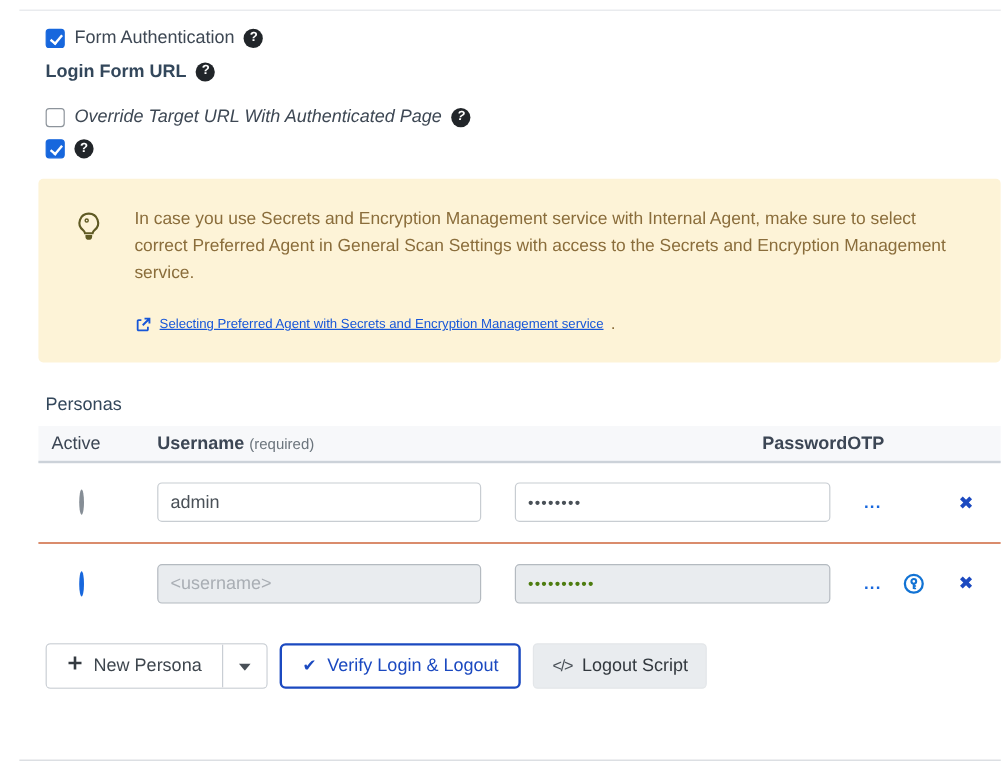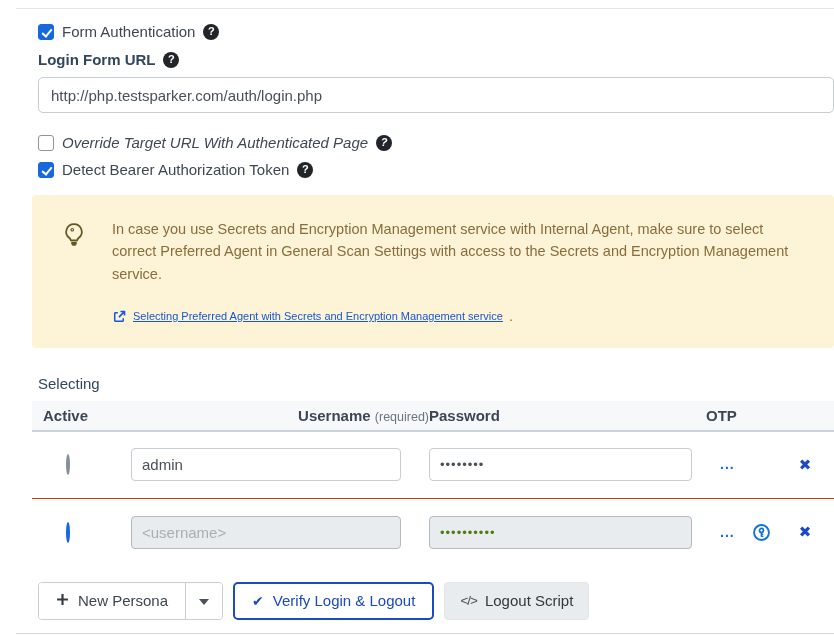--- a/index.html
+++ b/index.html
@@ -75,24 +75,24 @@
   .info-suffix { color:var(--info_text); }
 
   
   .personas-title { margin:27px 0 0 6px; color:var(--label); }
   .ptable { margin-top:9px; width:802px; }
   .pgrid { display:grid; grid-template-columns:99px 298px 277px 70px 1fr; align-items:center; }
   .phead {
     background:#f7f8fa; height:31px; border-bottom:2px solid #ccd2d9;
     color:#3c4654;
   }
-  .phead .h-active { padding-left:11px; font-weight:bold; }
-  .phead .h-user  { font-weight:bold;text-align:right; }
+  .phead .h-active { padding-left:11px; font-weight:normal; }
+  .phead .h-user  { font-weight:bold; }
   .h-user .req { font-weight:normal; font-size:12.5px; color:#6c757d; }
-  .phead .h-pass { font-weight:bold; }
+  .phead .h-pass { font-weight:bold;text-align:right; }
   .phead .h-otp  { font-weight:bold; }
   .prow { height:67px; }
   .prow.sep { border-bottom:1px solid #c2410c; }
   .radio {
     width:17px; height:17px; border-radius:50%; margin-left:34px;
     border:2px solid #868e96; background:#fff;
   }
   .radio.checked {
     border:2px solid var(--primary); position:relative;
   }
@@ -162,31 +162,29 @@
       <span class="cbox checked"></span>
       <span class="check-label">Form Authentication</span>
       <span class="help">?</span>
     </div>
 
     <div class="field-label">
       <span>Login Form URL</span>
       <span class="help">?</span>
     </div>
 
-    <input class="text-input" type="text" value="http://php.testsparker.com/auth/login.php" style="">
 
     <div class="check-row row-override">
       <span class="cbox"></span>
       <span class="check-label">Override Target URL With Authenticated Page</span>
       <span class="help">?</span>
     </div>
 
     <div class="check-row row-bearer">
       <span class="cbox checked"></span>
-      <span class="check-label">Detect Bearer Authorization Token</span>
       <span class="help">?</span>
     </div>
 
     <div class="info-box">
       <span class="bulb">
         <svg width="28" height="28" viewBox="0 0 24 24">
           <path d="M12 2.6a6.6 6.6 0 0 0-4.1 11.8c.7.55 1.2 1.35 1.4 2.2h5.4c.2-.85.7-1.65 1.4-2.2A6.6 6.6 0 0 0 12 2.6z" fill="none" stroke="#5f5a24" stroke-width="1.5"></path>
           <path d="M9.6 17.8h4.8v1.1a2.4 2.4 0 0 1-4.8 0z" fill="#5f5a24"></path>
           <circle cx="10.5" cy="7.5" r="1.1" fill="none" stroke="#5f5a24" stroke-width="1"></circle>
         </svg>
@@ -199,21 +197,21 @@
               <path d="M6.2 3.2H3.7c-.9 0-1.6.7-1.6 1.6v7.5c0 .9.7 1.6 1.6 1.6h7.5c.9 0 1.6-.7 1.6-1.6V9.8h-1.6v2.5H3.7V4.8h2.5z"></path>
               <path d="M9 1.8h5.2V7h-1.7V4.7L8 9.2 6.8 8l4.5-4.5H9z"></path>
             </svg>
           </span>
           <a href="#" class="info-link">Selecting Preferred Agent with Secrets and Encryption Management service</a>
             <span class="info-suffix">.</span>
         </div>
       </div>
     </div>
 
-    <div class="personas-title">Selecting</div>
+    <div class="personas-title">Personas</div>
 
     <div class="ptable">
       <div class="pgrid phead">
         <div class="h-active">Active</div>
         <div class="h-user">
           <span>Username</span>
           <span class="req">(required)</span>
         </div>
         <div class="h-pass">Password</div>
         <div class="h-otp">OTP</div>

